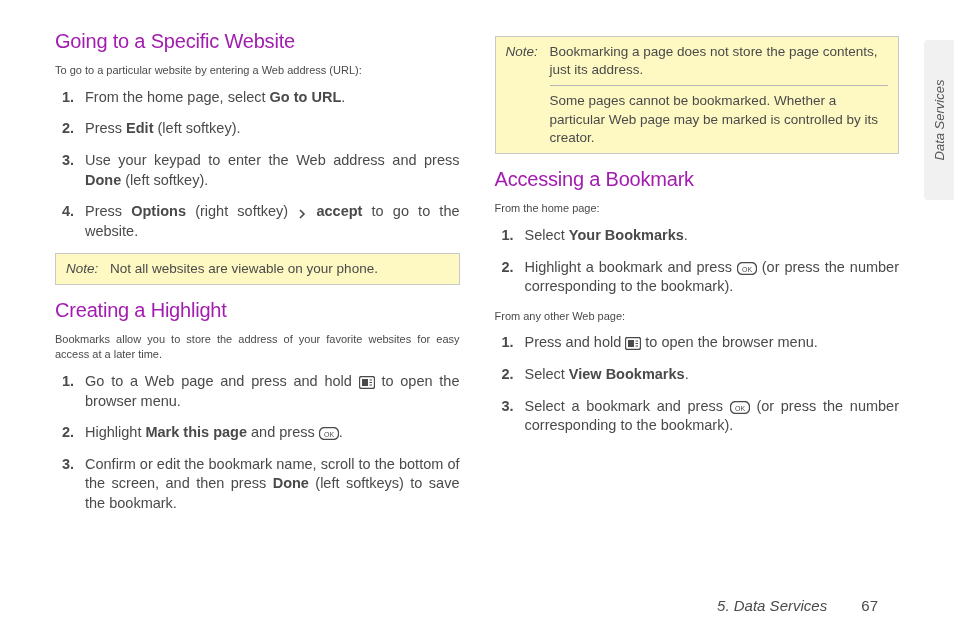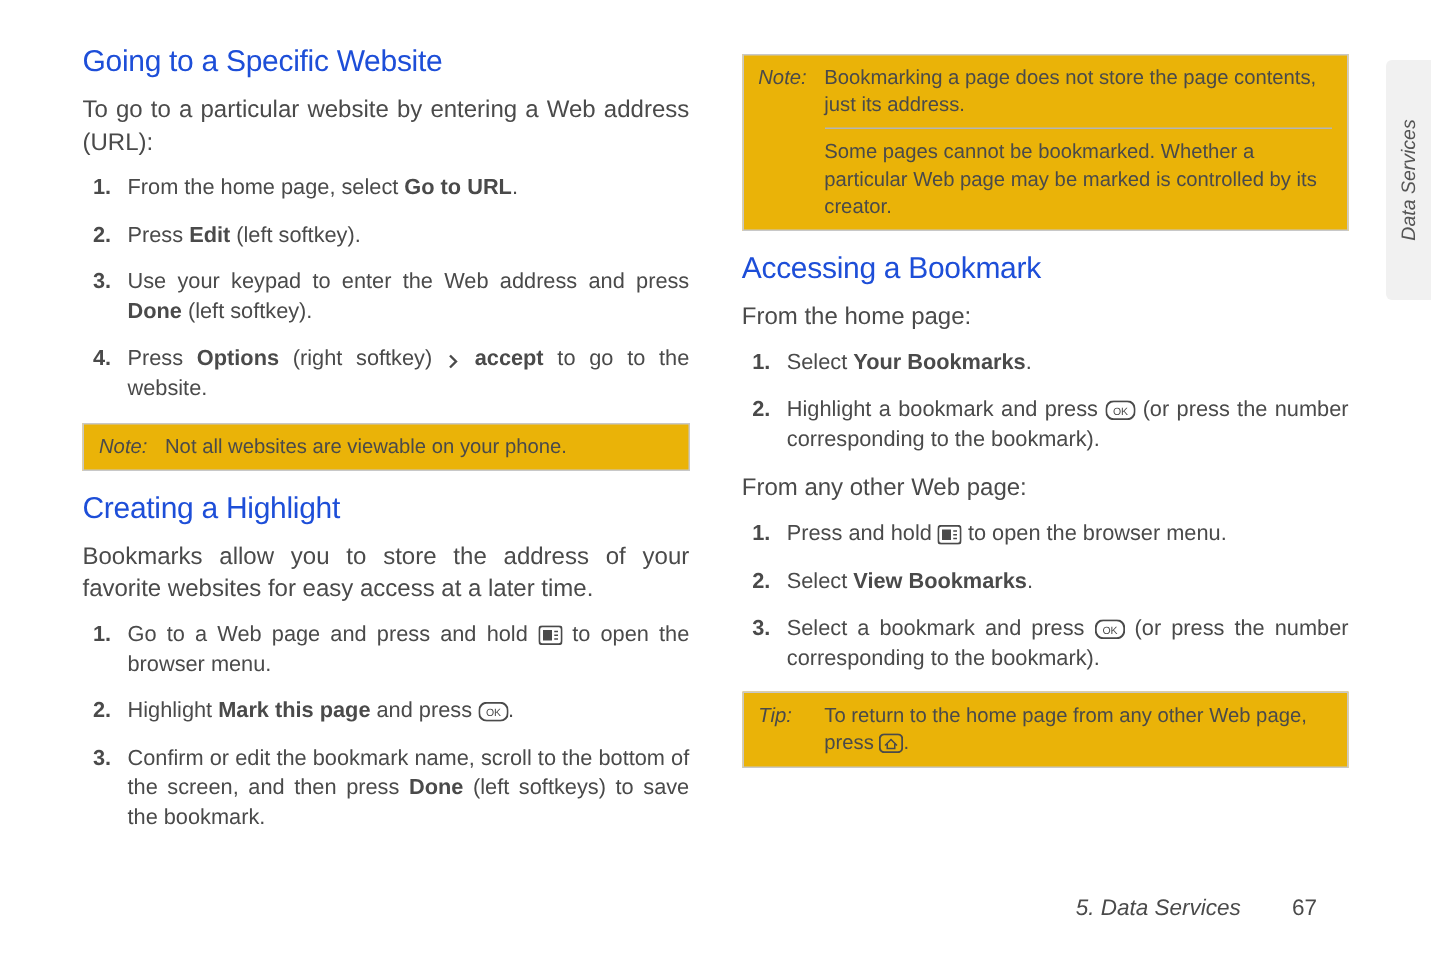--- a/index.html
+++ b/index.html
@@ -20,27 +20,27 @@
     box-sizing: border-box;
     height: 560px;
   }
   .col {
     flex: 1;
     min-width: 0;
   }
   h2 {
     font-weight: 400;
     font-size: 20px;
-    color: #1d4ed8;
+    color: #a21caf;
     margin: 0 0 10px 0;
     letter-spacing: -0.2px;
   }
   h2.tight { margin-top: 14px; }
   p {
-    font-size: 16px;
+    font-size: 11px;
     line-height: 1.35;
     margin: 0 0 10px 0;
     text-align: justify;
   }
   ol {
     list-style: none;
     padding: 0;
     margin: 0 0 10px 0;
     counter-reset: item;
   }
@@ -56,21 +56,21 @@
     counter-increment: item;
     content: counter(item) ".";
     position: absolute;
     left: 7px;
     font-weight: bold;
     color: #4a4a4a;
   }
   .b { font-weight: bold; }
   .note-box {
     border: 1px solid #c8c8c8;
-    background: #eab308;
+    background: #fef9c3;
     font-size: 13.5px;
     line-height: 1.35;
     padding: 6px 10px 6px 10px;
     margin: 6px 0 12px 0;
     display: flex;
     gap: 8px;
   }
   .note-box .label {
     font-style: italic;
     white-space: nowrap;
@@ -218,29 +218,20 @@
         <span>Select </span><span class="b">View Bookmarks</span><span>.</span>
       </li>
       <li>
         <span>Select a bookmark and press </span><svg class="icon" width="20" height="13" viewBox="0 0 20 13">
             <rect x="0.5" y="0.5" width="19" height="12" rx="5" fill="none" stroke="#4a4a4a" stroke-width="1.3"></rect>
             <text x="10" y="9.5" font-size="7" font-family="Arial" text-anchor="middle" fill="#4a4a4a">OK</text>
           </svg><span> (or press the number corresponding to the bookmark).</span>
       </li>
     </ol>
 
-    <div class="note-box">
-      <div class="label">Tip:</div>
-      <div class="body">
-        <span>To return to the home page from any other Web page, press </span><svg class="icon" width="16" height="13" viewBox="0 0 16 13">
-            <rect x="0.5" y="0.5" width="15" height="12" rx="3" fill="none" stroke="#4a4a4a" stroke-width="1.3"></rect>
-            <path d="M4 8 L8 4 L12 8 M5.5 7 V10 H10.5 V7" fill="none" stroke="#4a4a4a" stroke-width="1"></path>
-          </svg><span>.</span>
-      </div>
-    </div>
 
   </div>
 </div>
 
 <div class="footer">
   <span class="chap">5. Data Services</span>
   <span>67</span>
 </div>
 
 </body></html>

